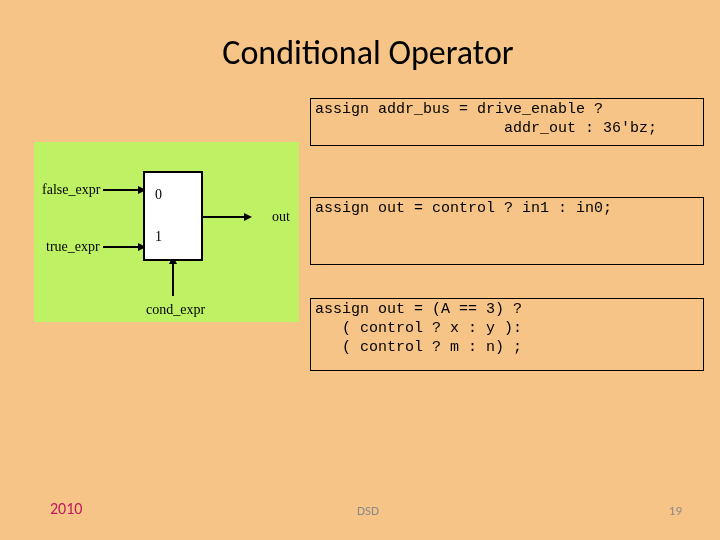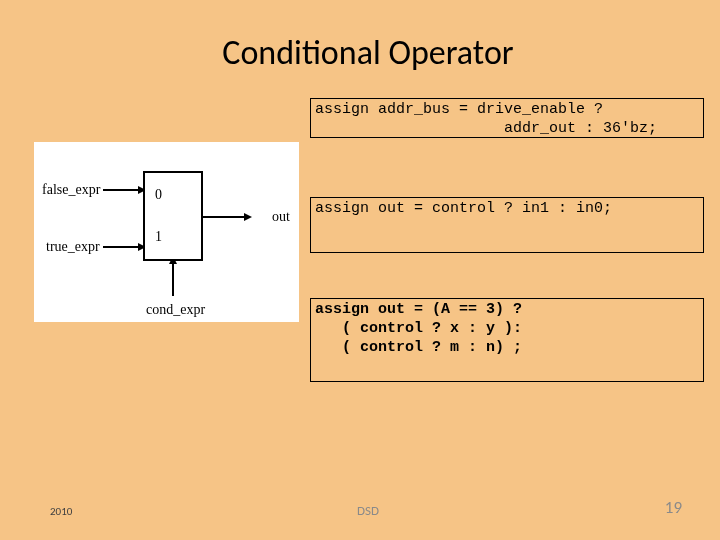--- a/index.html
+++ b/index.html
@@ -17,21 +17,21 @@
     color: #000;
     padding-top: 20px;
     font-weight: 400;
   }
   .diagram-area {
     position: absolute;
     left: 22px;
     top: 130px;
     width: 265px;
     height: 180px;
-    background: #ffffff;
+    background: #bef264;
   }
   .mux-box {
     position: absolute;
     left: 105px;
     top: 25px;
     width: 60px;
     height: 90px;
     border: 2px solid #000;
     background: #fff;
   }
@@ -87,43 +87,43 @@
     position: absolute;
     left: 298px;
     width: 394px;
     border: 1px solid #000;
     font: 15px "Courier New", monospace;
     white-space: pre;
     color: #000;
     padding: 2px 4px;
     line-height: 1.25;
   }
-  .cb1 { top: 86px; height: 40px; }
-  .cb2 { top: 185px; height: 56px; }
-  .cb3 { top: 286px; height: 84px; font-weight: bold; }
+  .cb1 { top: 86px; height: 48px; }
+  .cb2 { top: 185px; height: 68px; }
+  .cb3 { top: 286px; height: 73px; }
   .footer-year {
     position: absolute;
     left: 38px;
     bottom: 26px;
-    font-size: 11px;
-    color: #404040;
+    font-size: 16px;
+    color: #be185d;
   }
   .footer-center {
     position: absolute;
     left: 0; right: 0;
     bottom: 26px;
     text-align: center;
     font-size: 13px;
     color: #8a8a8a;
   }
   .footer-page {
     position: absolute;
     right: 42px;
     bottom: 26px;
-    font-size: 17px;
+    font-size: 13px;
     color: #8a8a8a;
   }
 </style>
 </head>
 <body>
 
 <h1 class="title">Conditional Operator</h1>
 
 <div class="diagram-area">
   <div class="lbl lbl-false">false_expr</div>

